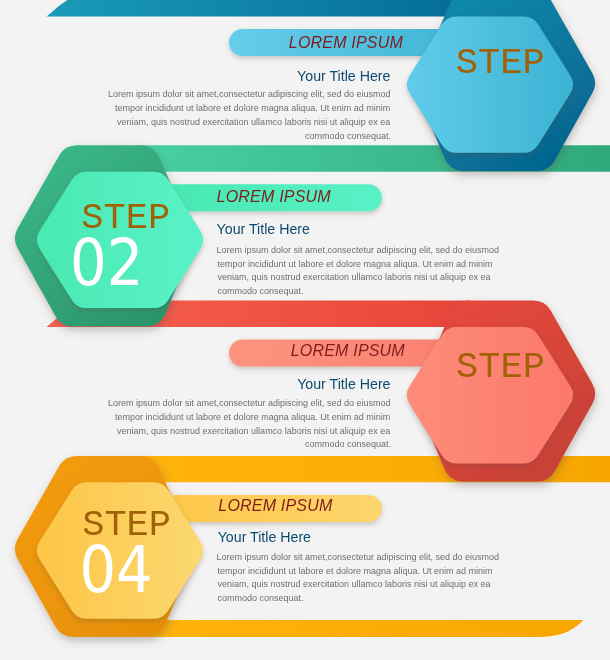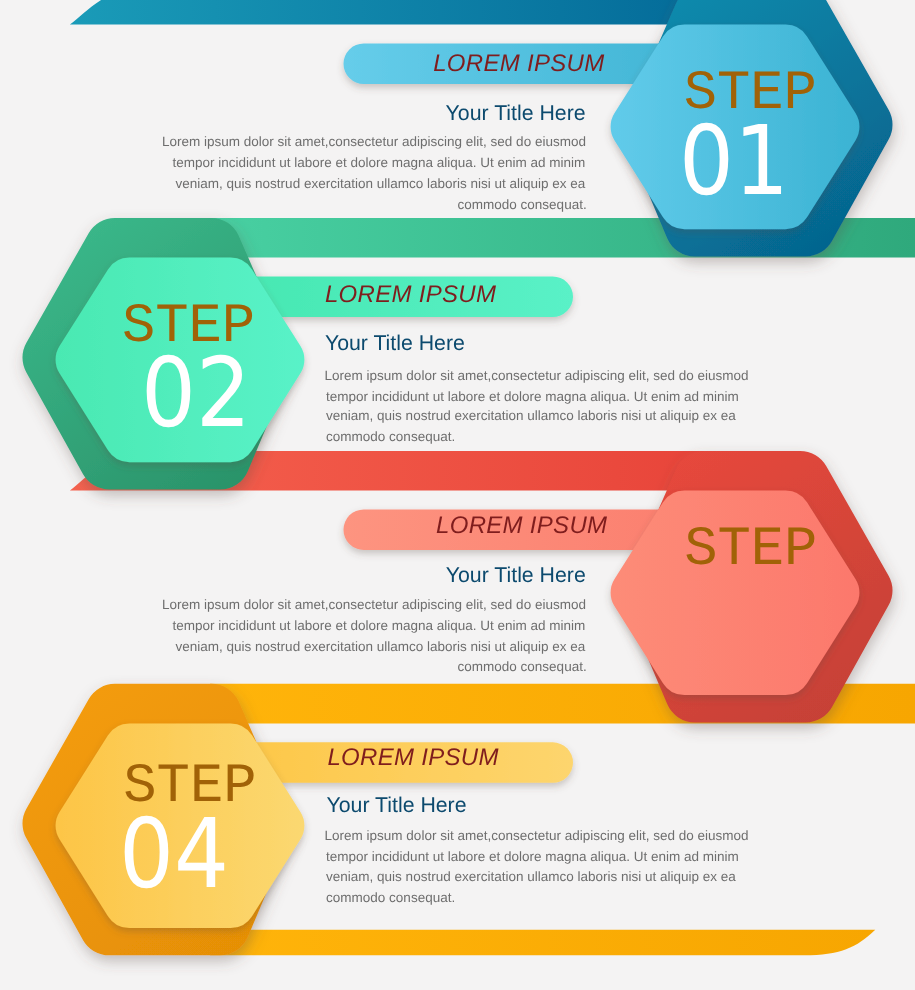--- a/index.html
+++ b/index.html
@@ -112,30 +112,29 @@
     <path fill="url(#glight2)" filter="url(#shadow-sm)" d="M409.7,404.2 A17.0,17.0 0 0 1 409.7,386.0 L442.0,334.9 A17.0,17.0 0 0 1 456.4,327.0 L523.6,327.0 A17.0,17.0 0 0 1 538.0,334.9 L570.3,386.0 A17.0,17.0 0 0 1 570.3,404.2 L538.0,455.5 A17.0,17.0 0 0 1 523.6,463.4 L456.4,463.4 A17.0,17.0 0 0 1 442.0,455.5 Z"></path>
   </g>
   <g>
     <path fill="url(#gdark3)" filter="url(#shadow-lg)" d="M165.2,624.7 A20.0,20.0 0 0 1 146.8,636.9 L72.8,636.9 A20.0,20.0 0 0 1 55.3,626.6 L17.5,558.7 A20.0,20.0 0 0 1 17.6,539.1 L59.2,466.0 A20.0,20.0 0 0 1 76.6,455.9 L140.9,455.9 A20.0,20.0 0 0 1 159.2,467.9 L192.5,544.0 A20.0,20.0 0 0 1 192.6,559.8 Z"></path>
     <rect x="142.0" y="494.9" width="240.0" height="27" rx="13.5" fill="url(#gpill3)" filter="url(#shadow-sm)"></rect>
     <path fill="url(#glight3)" filter="url(#shadow-sm)" d="M168.0,610.8 A17.0,17.0 0 0 1 153.6,618.7 L86.4,618.7 A17.0,17.0 0 0 1 72.0,610.8 L39.7,559.5 A17.0,17.0 0 0 1 39.7,541.3 L72.0,490.2 A17.0,17.0 0 0 1 86.4,482.3 L153.6,482.3 A17.0,17.0 0 0 1 168.0,490.2 L200.3,541.3 A17.0,17.0 0 0 1 200.3,559.5 Z"></path>
   </g>
 </svg>
 
 <div class="abs step-word" style="left:455.8px;top:41.7px;">STEP</div>
-<div class="abs step-num" style="left:452.7px;top:70.7px;">01</div>
 <div class="abs pill-label" style="left:288.8px;top:33.7px;">LOREM IPSUM</div>
 <div class="abs head-label" style="right:219.6px;top:68.1px;">Your Title Here</div>
 <div class="abs body-line" style="right:219.4px;top:89.4px;">Lorem ipsum dolor sit amet,consectetur adipiscing elit, sed do eiusmod</div>
 <div class="abs body-line" style="right:219.8px;top:103.2px;">tempor incididunt ut labore et dolore magna aliqua. Ut enim ad minim</div>
 <div class="abs body-line" style="right:219.8px;top:117.0px;">veniam, quis nostrud exercitation ullamco laboris nisi ut aliquip ex ea</div>
 <div class="abs body-line" style="right:218.9px;top:130.8px;">commodo consequat.</div>
 
 <div class="abs step-word" style="left:81.3px;top:196.9px;">STEP</div>
-<div class="abs step-num" style="left:94px;top:226.0px;">02</div>
+<div class="abs step-num" style="left:70px;top:226.0px;">02</div>
 <div class="abs pill-label" style="left:216.6px;top:188.3px;">LOREM IPSUM</div>
 <div class="abs head-label" style="left:216.6px;top:221.0px;">Your Title Here</div>
 <div class="abs body-line" style="left:216.4px;top:244.8px;">Lorem ipsum dolor sit amet,consectetur adipiscing elit, sed do eiusmod</div>
 <div class="abs body-line" style="left:217.4px;top:258.6px;">tempor incididunt ut labore et dolore magna aliqua. Ut enim ad minim</div>
 <div class="abs body-line" style="left:217.4px;top:272.4px;">veniam, quis nostrud exercitation ullamco laboris nisi ut aliquip ex ea</div>
 <div class="abs body-line" style="left:217.4px;top:286.2px;">commodo consequat.</div>
 
 <div class="abs step-word" style="left:456.1px;top:345.9px;">STEP</div>
 <div class="abs pill-label" style="left:290.7px;top:342.0px;">LOREM IPSUM</div>
 <div class="abs head-label" style="right:219.5px;top:375.6px;">Your Title Here</div>

